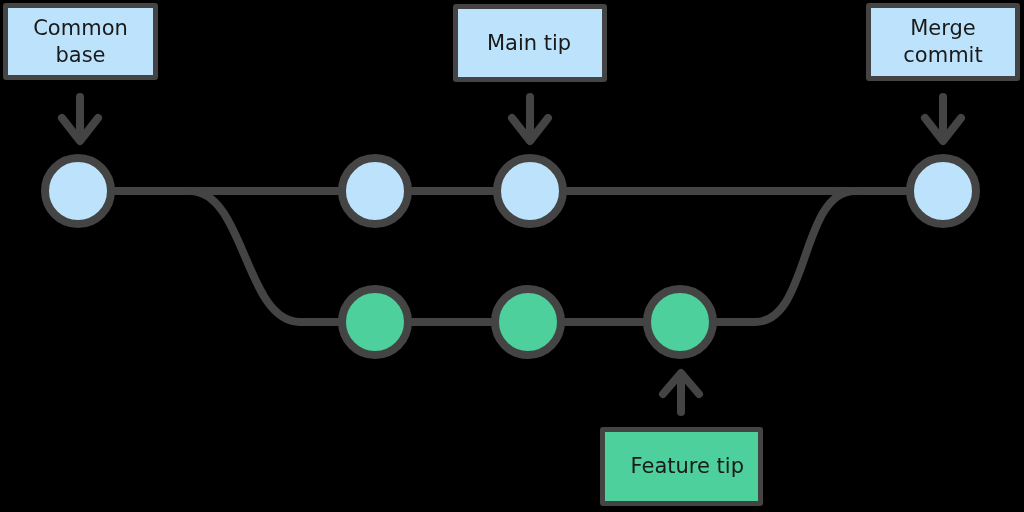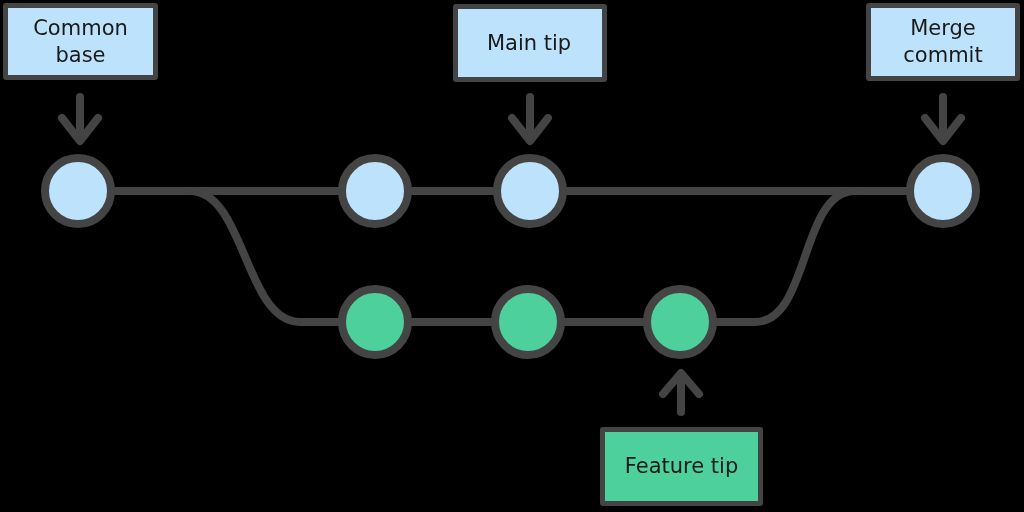--- a/index.html
+++ b/index.html
@@ -37,21 +37,21 @@
     justify-content: center;
     text-align: center;
     border: 5px solid var(--stroke);
     border-radius: 3px;
     color: var(--label-text);
     font-size: 21px;
     line-height: 1.28;
     padding: 0 14px;
   }
   .label-box.blue  { background: var(--commit-blue); }
-  .label-box.green { background: var(--commit-green); }
+  .label-box.green { background: var(--commit-green); justify-content: flex-end; }
 
   #box-common-base { left: 3px;   top: 3px;   width: 155px; height: 77px; }
   #box-main-tip    { left: 453px; top: 4px;   width: 154px; height: 78px; padding-left: 12px; }
   #box-merge       { left: 866px; top: 3px;   width: 154px; height: 78px; align-items: center; }
   #box-feature-tip { left: 600px; top: 427px; width: 163px; height: 79px; }
 </style>
 </head>
 <body>
 
 <div class="stage">

